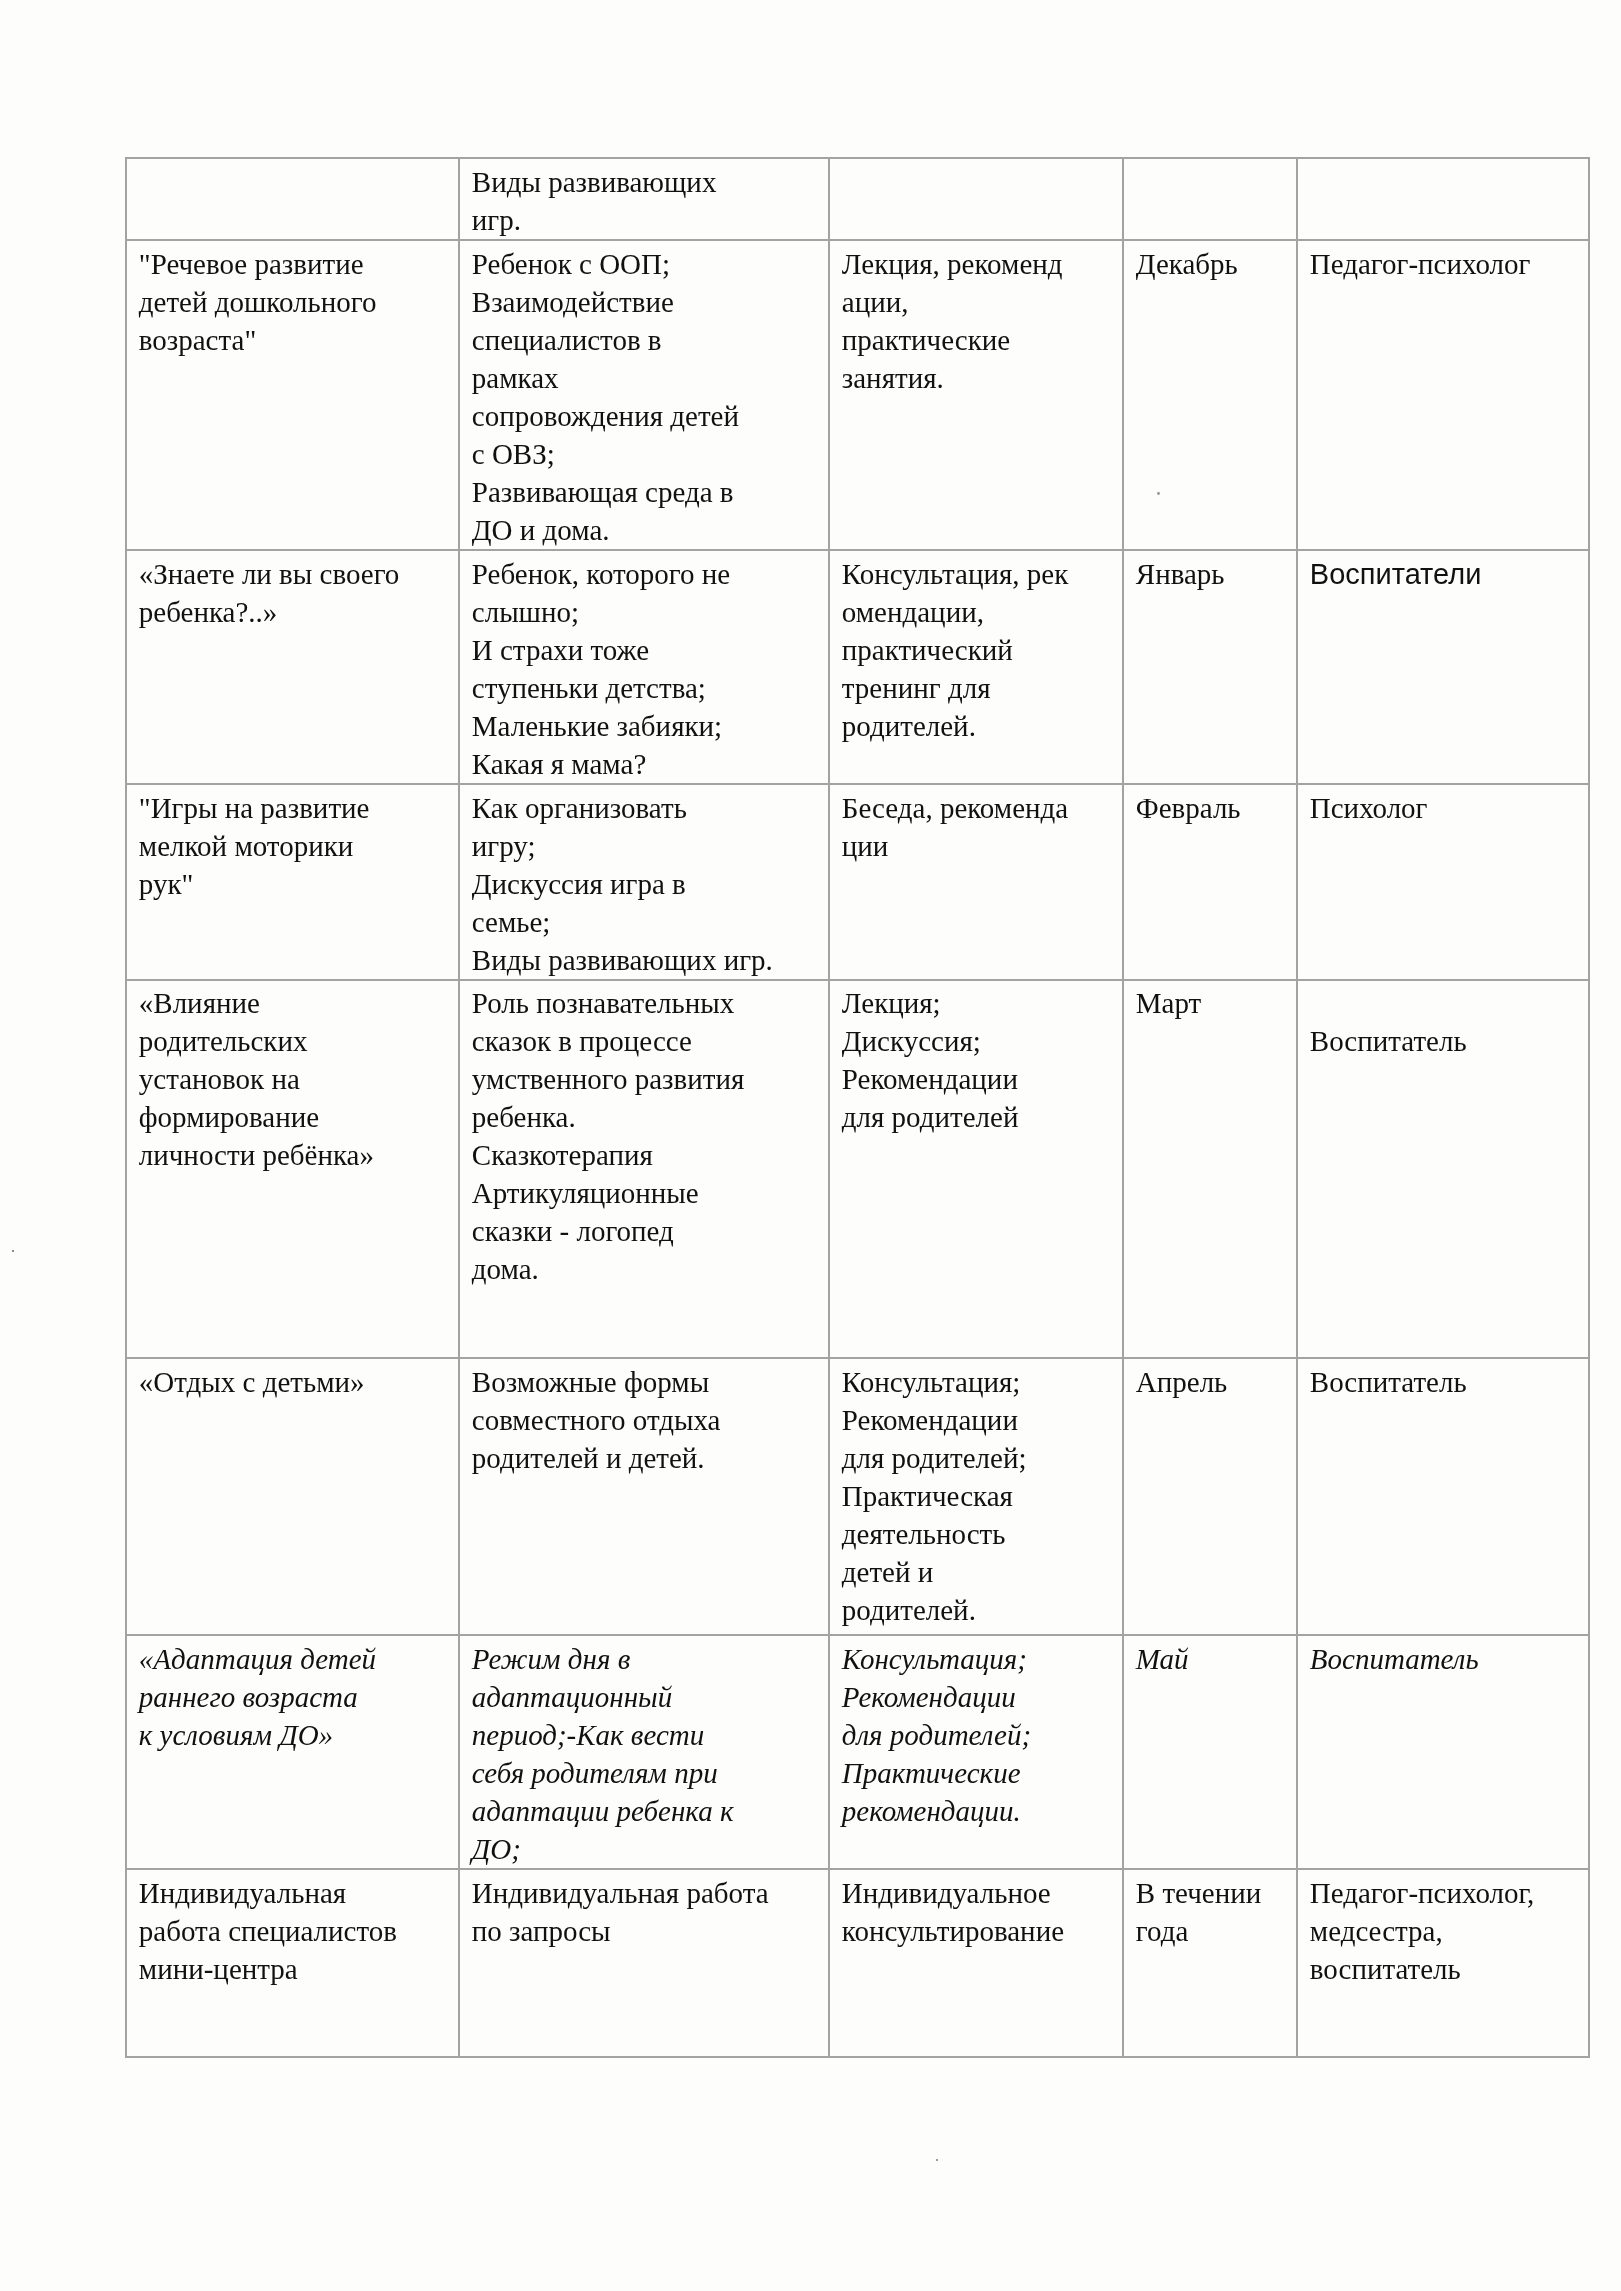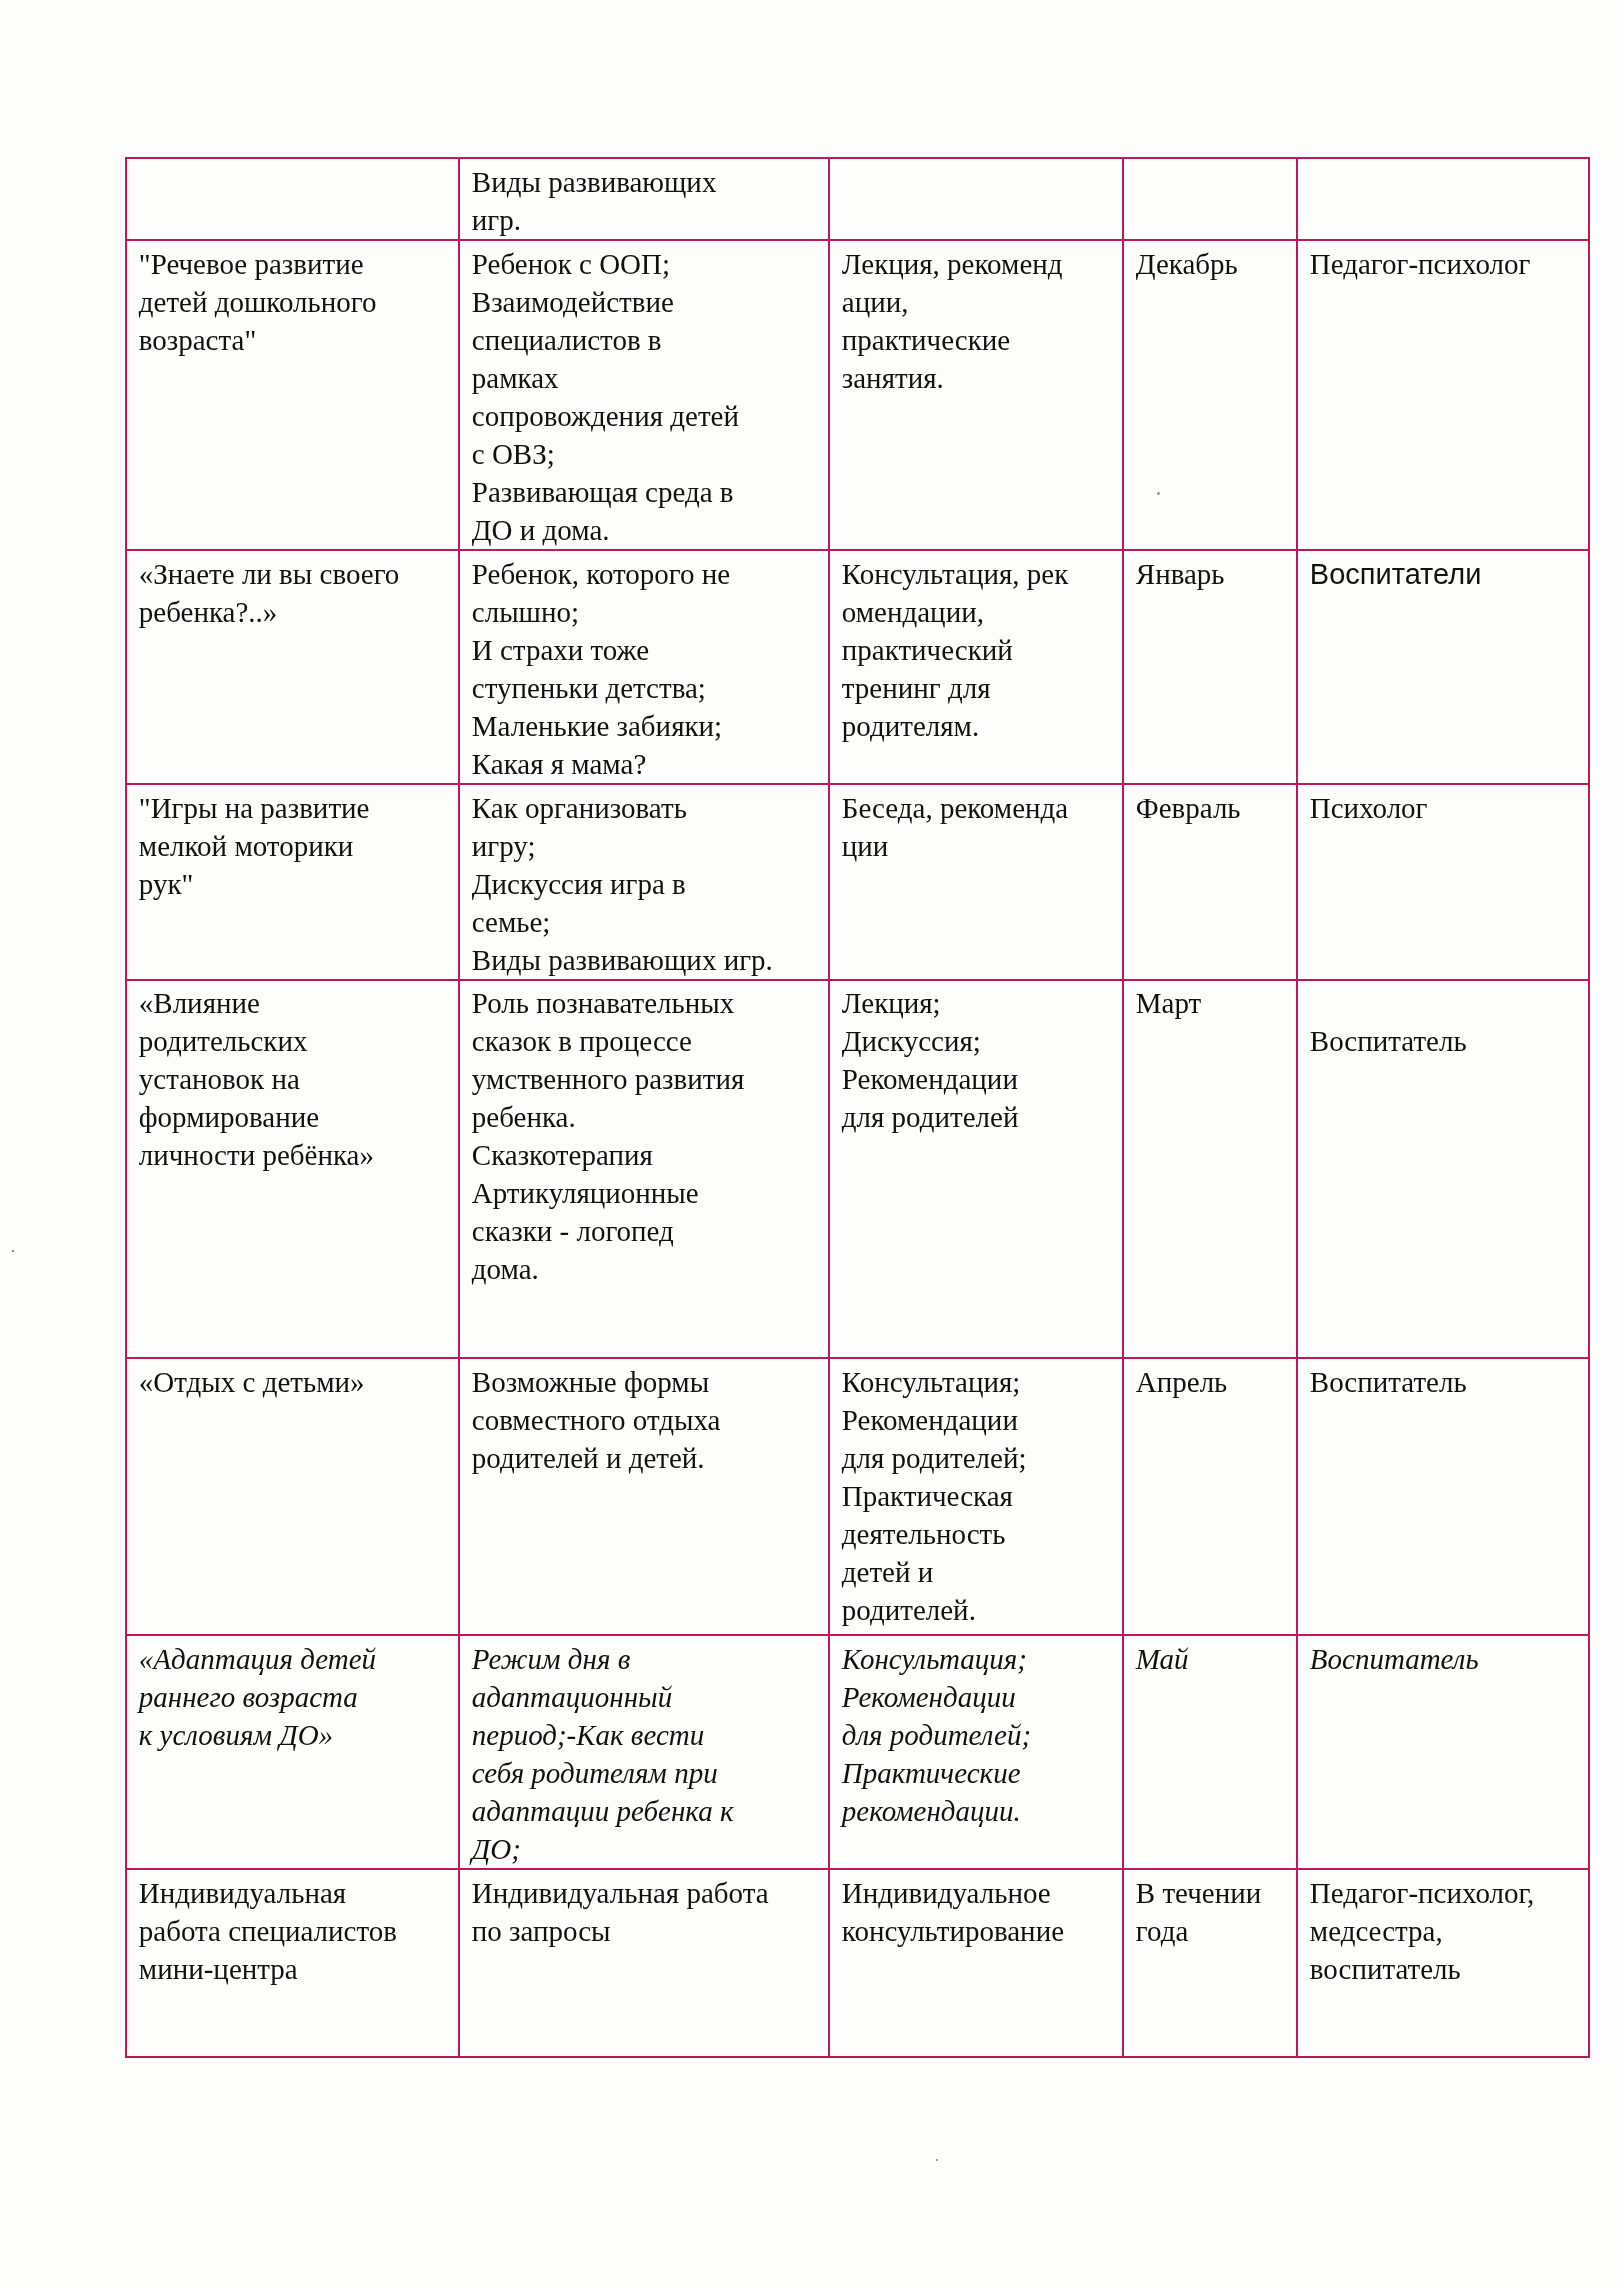--- a/index.html
+++ b/index.html
@@ -13,21 +13,21 @@
     }
     .sheet {
       position: absolute;
       left: 125px; top: 157px;
     }
     table.plan {
       border-collapse: collapse;
       table-layout: fixed;
     }
     table.plan td {
-      border: 2px solid #be185d;
+      border: 2px solid #a3a3a3;
       vertical-align: top;
       font-size: 29px;
       line-height: 38px;
       padding: 3.9px 9.8px 0 11.8px;
       white-space: pre-line;
       word-wrap: break-word;
     }
     col.c1 { width: 333px; }
     col.c2 { width: 370px; }
     col.c3 { width: 294px; }
@@ -91,21 +91,21 @@
         <td>Ребенок, которого не
 слышно;
 И страхи тоже
 ступеньки детства;
 Маленькие забияки;
 Какая я мама?</td>
         <td>Консультация, рек
 омендации,
 практический
 тренинг для
-родителям.</td>
+родителей.</td>
         <td>Январь</td>
         <td class="sans">Воспитатели</td>
       </tr>
       <tr class="r3">
         <td> "Игры на развитие
 мелкой моторики
 рук"</td>
         <td>Как организовать
 игру;
 Дискуссия игра в

